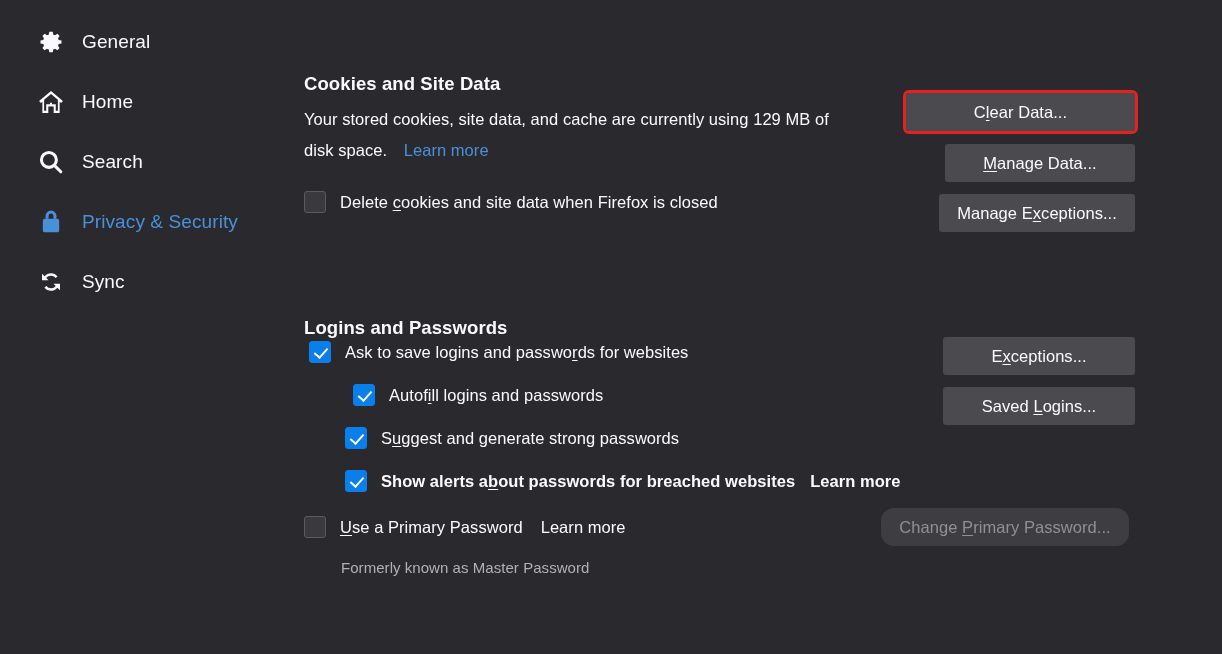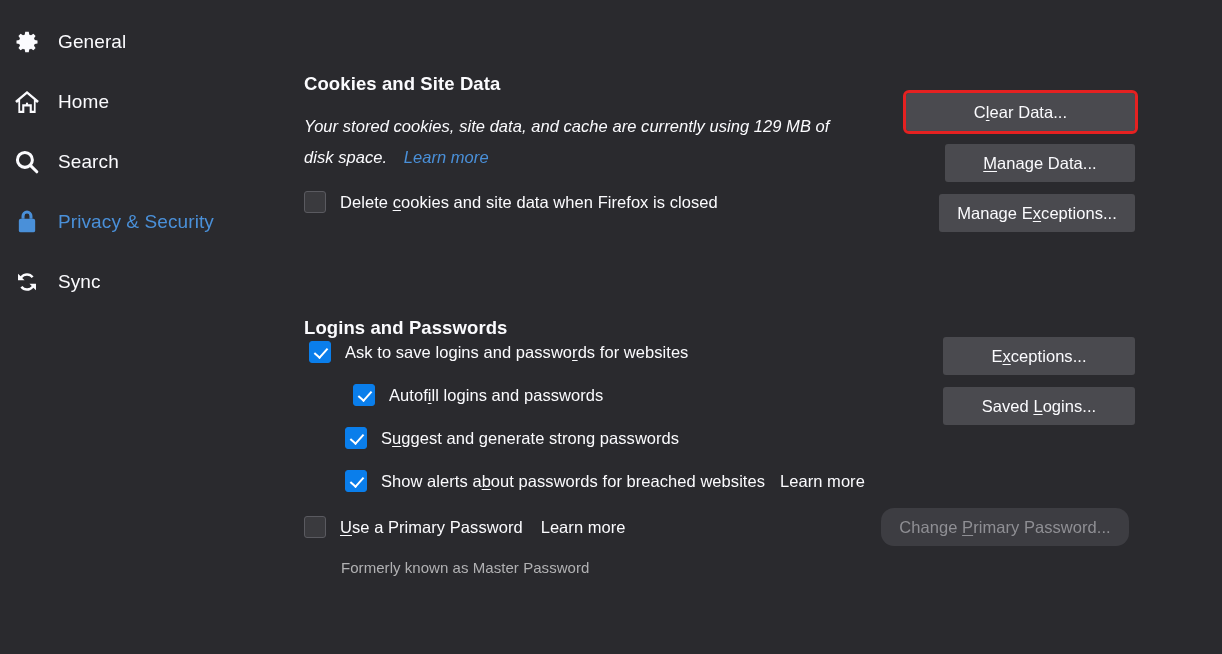--- a/index.html
+++ b/index.html
@@ -23,21 +23,21 @@
     left: 0; top: 0;
     width: 290px; height: 654px;
     background: #2a2a2e;
     padding-top: 22px;
   }
   .nav-item {
     display: flex;
     align-items: center;
     height: 40px;
     margin-bottom: 20px;
-    padding-left: 12px;
+    padding-left: 36px;
     cursor: default;
     color: #fbfbfe;
   }
   .nav-item.active { color: #4a90d9; }
   .nav-icon {
     width: 30px; height: 30px;
     flex: 0 0 30px;
     display: flex; align-items: center; justify-content: center;
     margin-right: 16px;
   }
@@ -208,21 +208,21 @@
         </svg>
       </span>
       <span class="nav-label">Sync</span>
     </div>
   </nav>
 
   <main id="main">
 
     <h2 class="section-title" style="left:14px; top:58px;">Cookies and Site Data</h2>
 
-    <div class="desc" style="left:14px; top:111px; width:610px;font-style:italic;">
+    <div class="desc" style="left:14px; top:104px; width:610px;">
       <span>Your stored cookies, site data, and cache are currently using 129 MB of</span><br>
       <span>disk space.</span>
       <span style="display:inline-block; width:12px;"></span><a class="lnk">Learn more</a>
     </div>
 
     <div class="row" style="left:14px; top:191px;">
       <span class="cb off"></span>
       <span class="row-label"><span>Delete </span><span class="ak">c</span><span>ookies and site data when Firefox is closed</span></span>
     </div>
 
@@ -248,21 +248,21 @@
     <div class="row" style="left:63px; top:384px;">
       <span class="cb on"></span>
       <span class="row-label"><span>Autof</span><span class="ak">i</span><span>ll logins and passwords</span></span>
     </div>
 
     <div class="row" style="left:55px; top:427px;">
       <span class="cb on"></span>
       <span class="row-label"><span>S</span><span class="ak">u</span><span>ggest and generate strong passwords</span></span>
     </div>
 
-    <div class="row" style="left:55px; top:470px;">
+    <div class="row" style="left:55px; top:470px;font-weight:bold;">
       <span class="cb on"></span>
       <span class="row-label"><span>Show alerts a</span><span class="ak">b</span><span>out passwords for breached websites</span></span>
       <span style="display:inline-block; width:15px;"></span>
       <a class="lnk row-label">Learn more</a>
     </div>
 
     <div class="row" style="left:14px; top:516px;">
       <span class="cb off"></span>
       <span class="row-label"><span></span><span class="ak">U</span><span>se a Primary Password</span></span>
       <span style="display:inline-block; width:18px;"></span>

